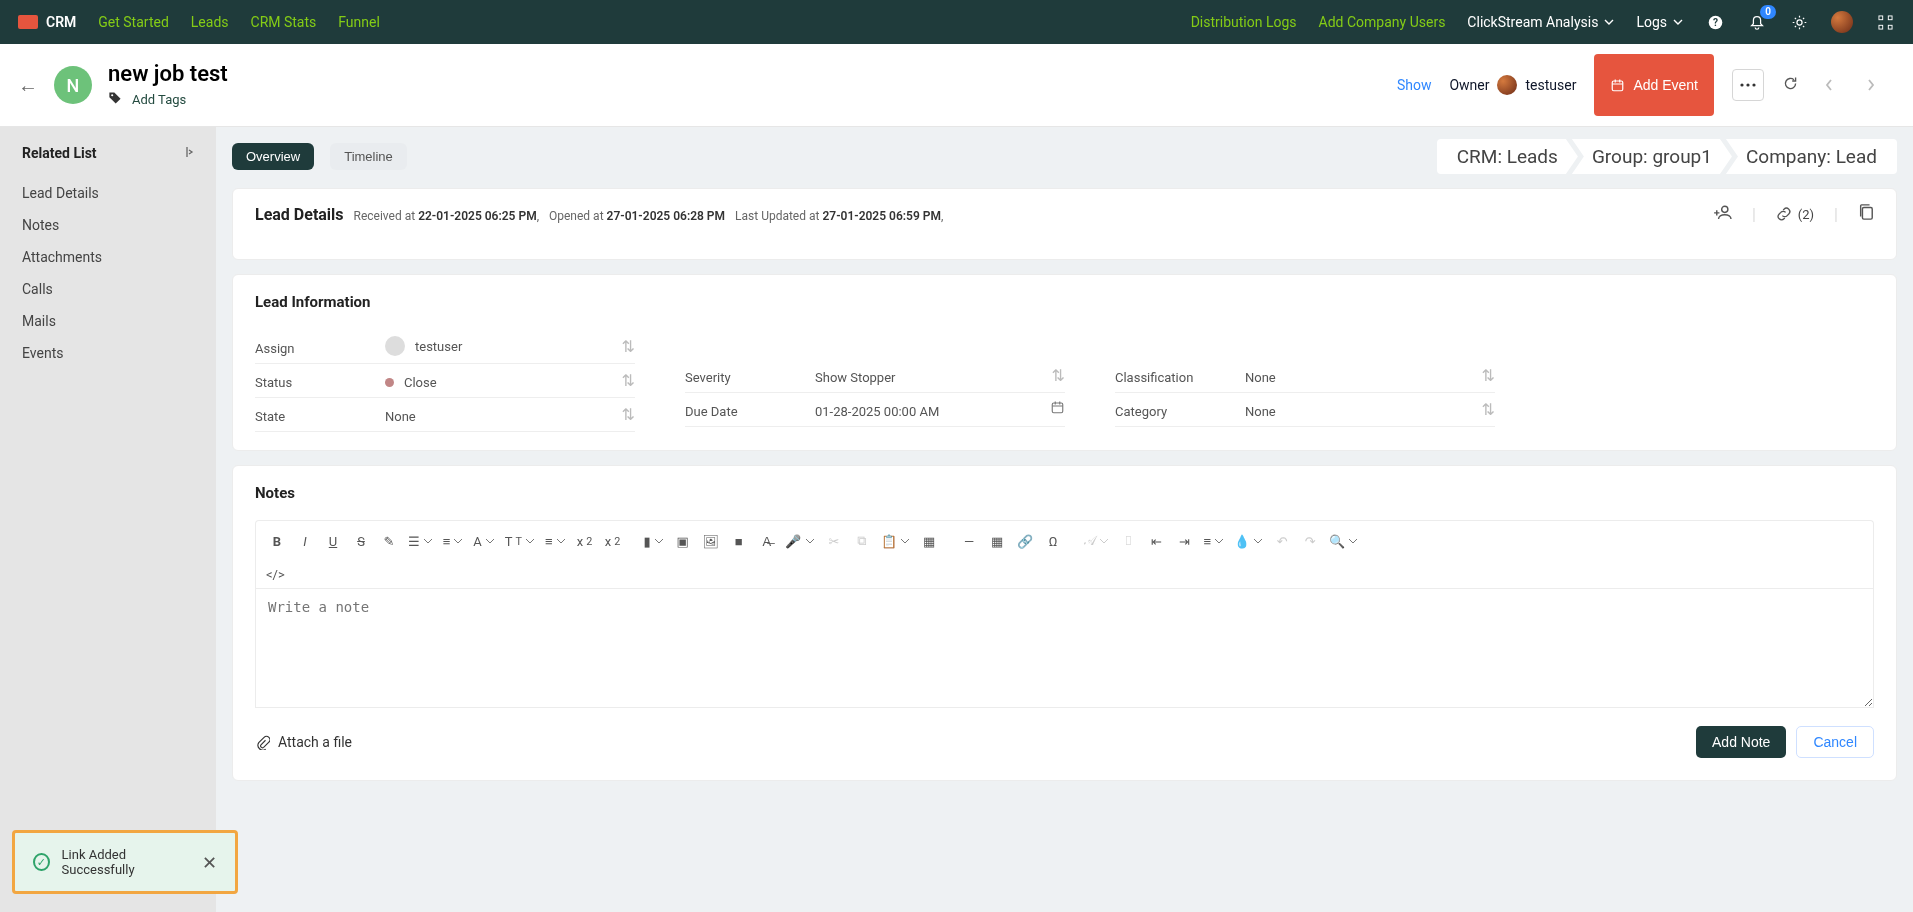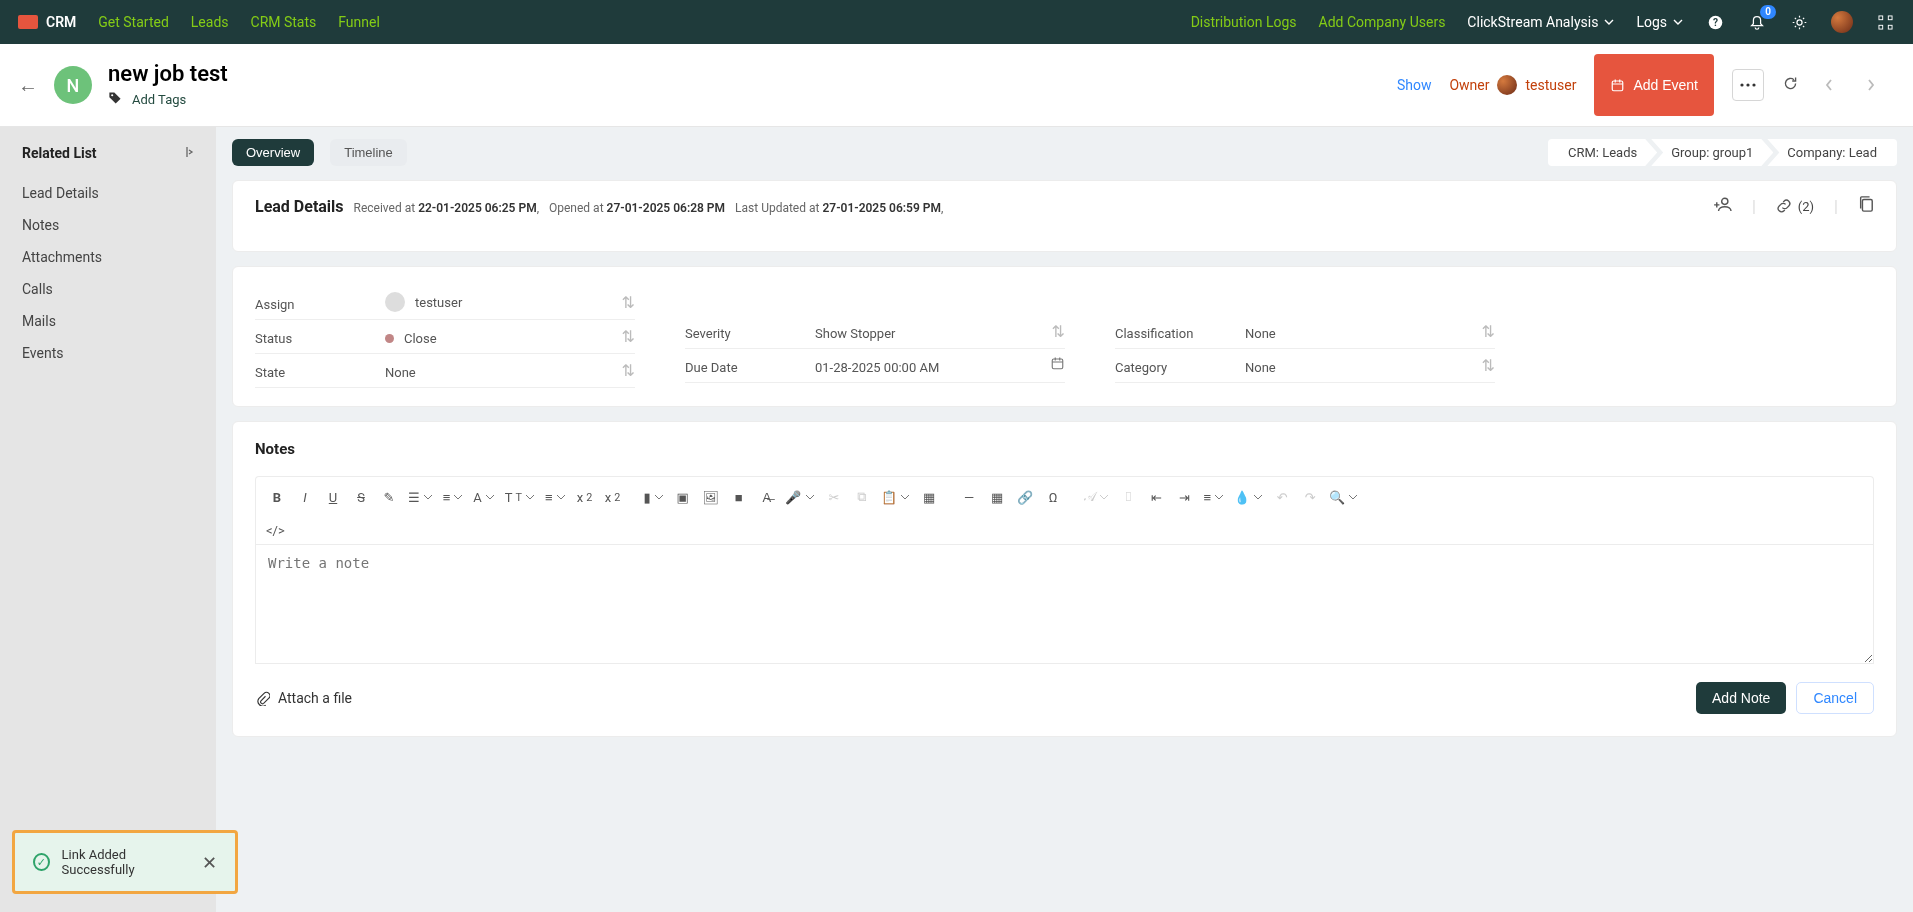--- a/index.html
+++ b/index.html
@@ -41,21 +41,21 @@
   width: 38px; height: 38px; border-radius: 50%;
   background: #6dc27a; color: #fff; display: flex; align-items: center; justify-content: center;
   font-size: 18px; font-weight: 500;
 }
 .hb-title { font-size: 22px; font-weight: 600; }
 .hb-tags { display: flex; align-items: center; gap: 10px; margin-top: 4px; }
 .hb-tags .tag-icon { color: #555; }
 .hb-tags .add-tags { color: #234a3f; font-size: 13px; cursor: pointer; }
 .hb-right { display: flex; align-items: center; gap: 18px; }
 .hb-right .link { color: #2f87ff; font-size: 14px; cursor: pointer; }
-.hb-right .owner { display: flex; align-items: center; gap: 8px; color: #c2410c; font-size: 14px; }
+.hb-right .owner { display: flex; align-items: center; gap: 8px; color: #0f172a; font-size: 14px; }
 .hb-right .owner-avatar {
   width: 20px; height: 20px; border-radius: 50%;
   background: radial-gradient(circle at 30% 30%, #d57a3e, #6b2a16);
 }
 .btn-orange {
   display: inline-flex; align-items: center; gap: 8px;
   background: #e6553e; color: #fff; border: none; border-radius: 4px;
   padding: 23px 16px; font-size: 14px; font-weight: 500; cursor: pointer;
 }
 .btn-icon-box {
@@ -88,21 +88,21 @@
   padding: 12px 16px 0 16px;
 }
 .tabs { display: flex; gap: 16px; }
 .tab {
   background: #e9ecef; color: #555; border-radius: 6px;
   padding: 6px 14px; font-size: 13px; cursor: pointer; border:none;
 }
 .tab.active { background: #1f3b3b; color: #fff; }
 .crumbs { display: flex; align-items: center; }
 .crumb {
-  background: #fff; padding: 6px 20px; font-size: 13px; color: #444;
+  background: #fff; padding: 6px 20px; font-size: 19px; color: #444;
   clip-path: polygon(0 0, calc(100% - 12px) 0, 100% 50%, calc(100% - 12px) 100%, 0 100%, 12px 50%);
   margin-left: -6px;
 }
 .crumb:first-child { clip-path: polygon(0 0, calc(100% - 12px) 0, 100% 50%, calc(100% - 12px) 100%, 0 100%); border-radius: 4px 0 0 4px; margin-left:0; }
 .crumb:last-child { clip-path: polygon(0 0, 100% 0, 100% 100%, 0 100%, 12px 50%); border-radius: 0 4px 4px 0; }
 
 
 .card {
   background: #fff; margin: 14px 16px; border-radius: 6px; border: 1px solid #ececec;
 }
@@ -348,20 +348,21 @@
             <svg width="16" height="18" viewBox="0 0 18 20">
                 <rect x="5" y="5" width="11" height="13" rx="1.5" fill="none" stroke="#555" stroke-width="1.6"></rect>
                 <path d="M3 15V3a1 1 0 011-1h9" fill="none" stroke="#555" stroke-width="1.6"></path>
               </svg>
           </span>
         </div>
       </div>
     </div>
 
     <div class="card card-pad">
+      <div class="section-title">Lead Information</div>
       <div class="fields">
         <div style="width:390px">
           <div class="field-row">
             <div class="field-label">Assign</div>
             <div class="field-val">
                 <span class="mini-avatar"></span>
                 <span>testuser</span>
               </div>
             <span class="field-caret">⇅</span>
           </div>

